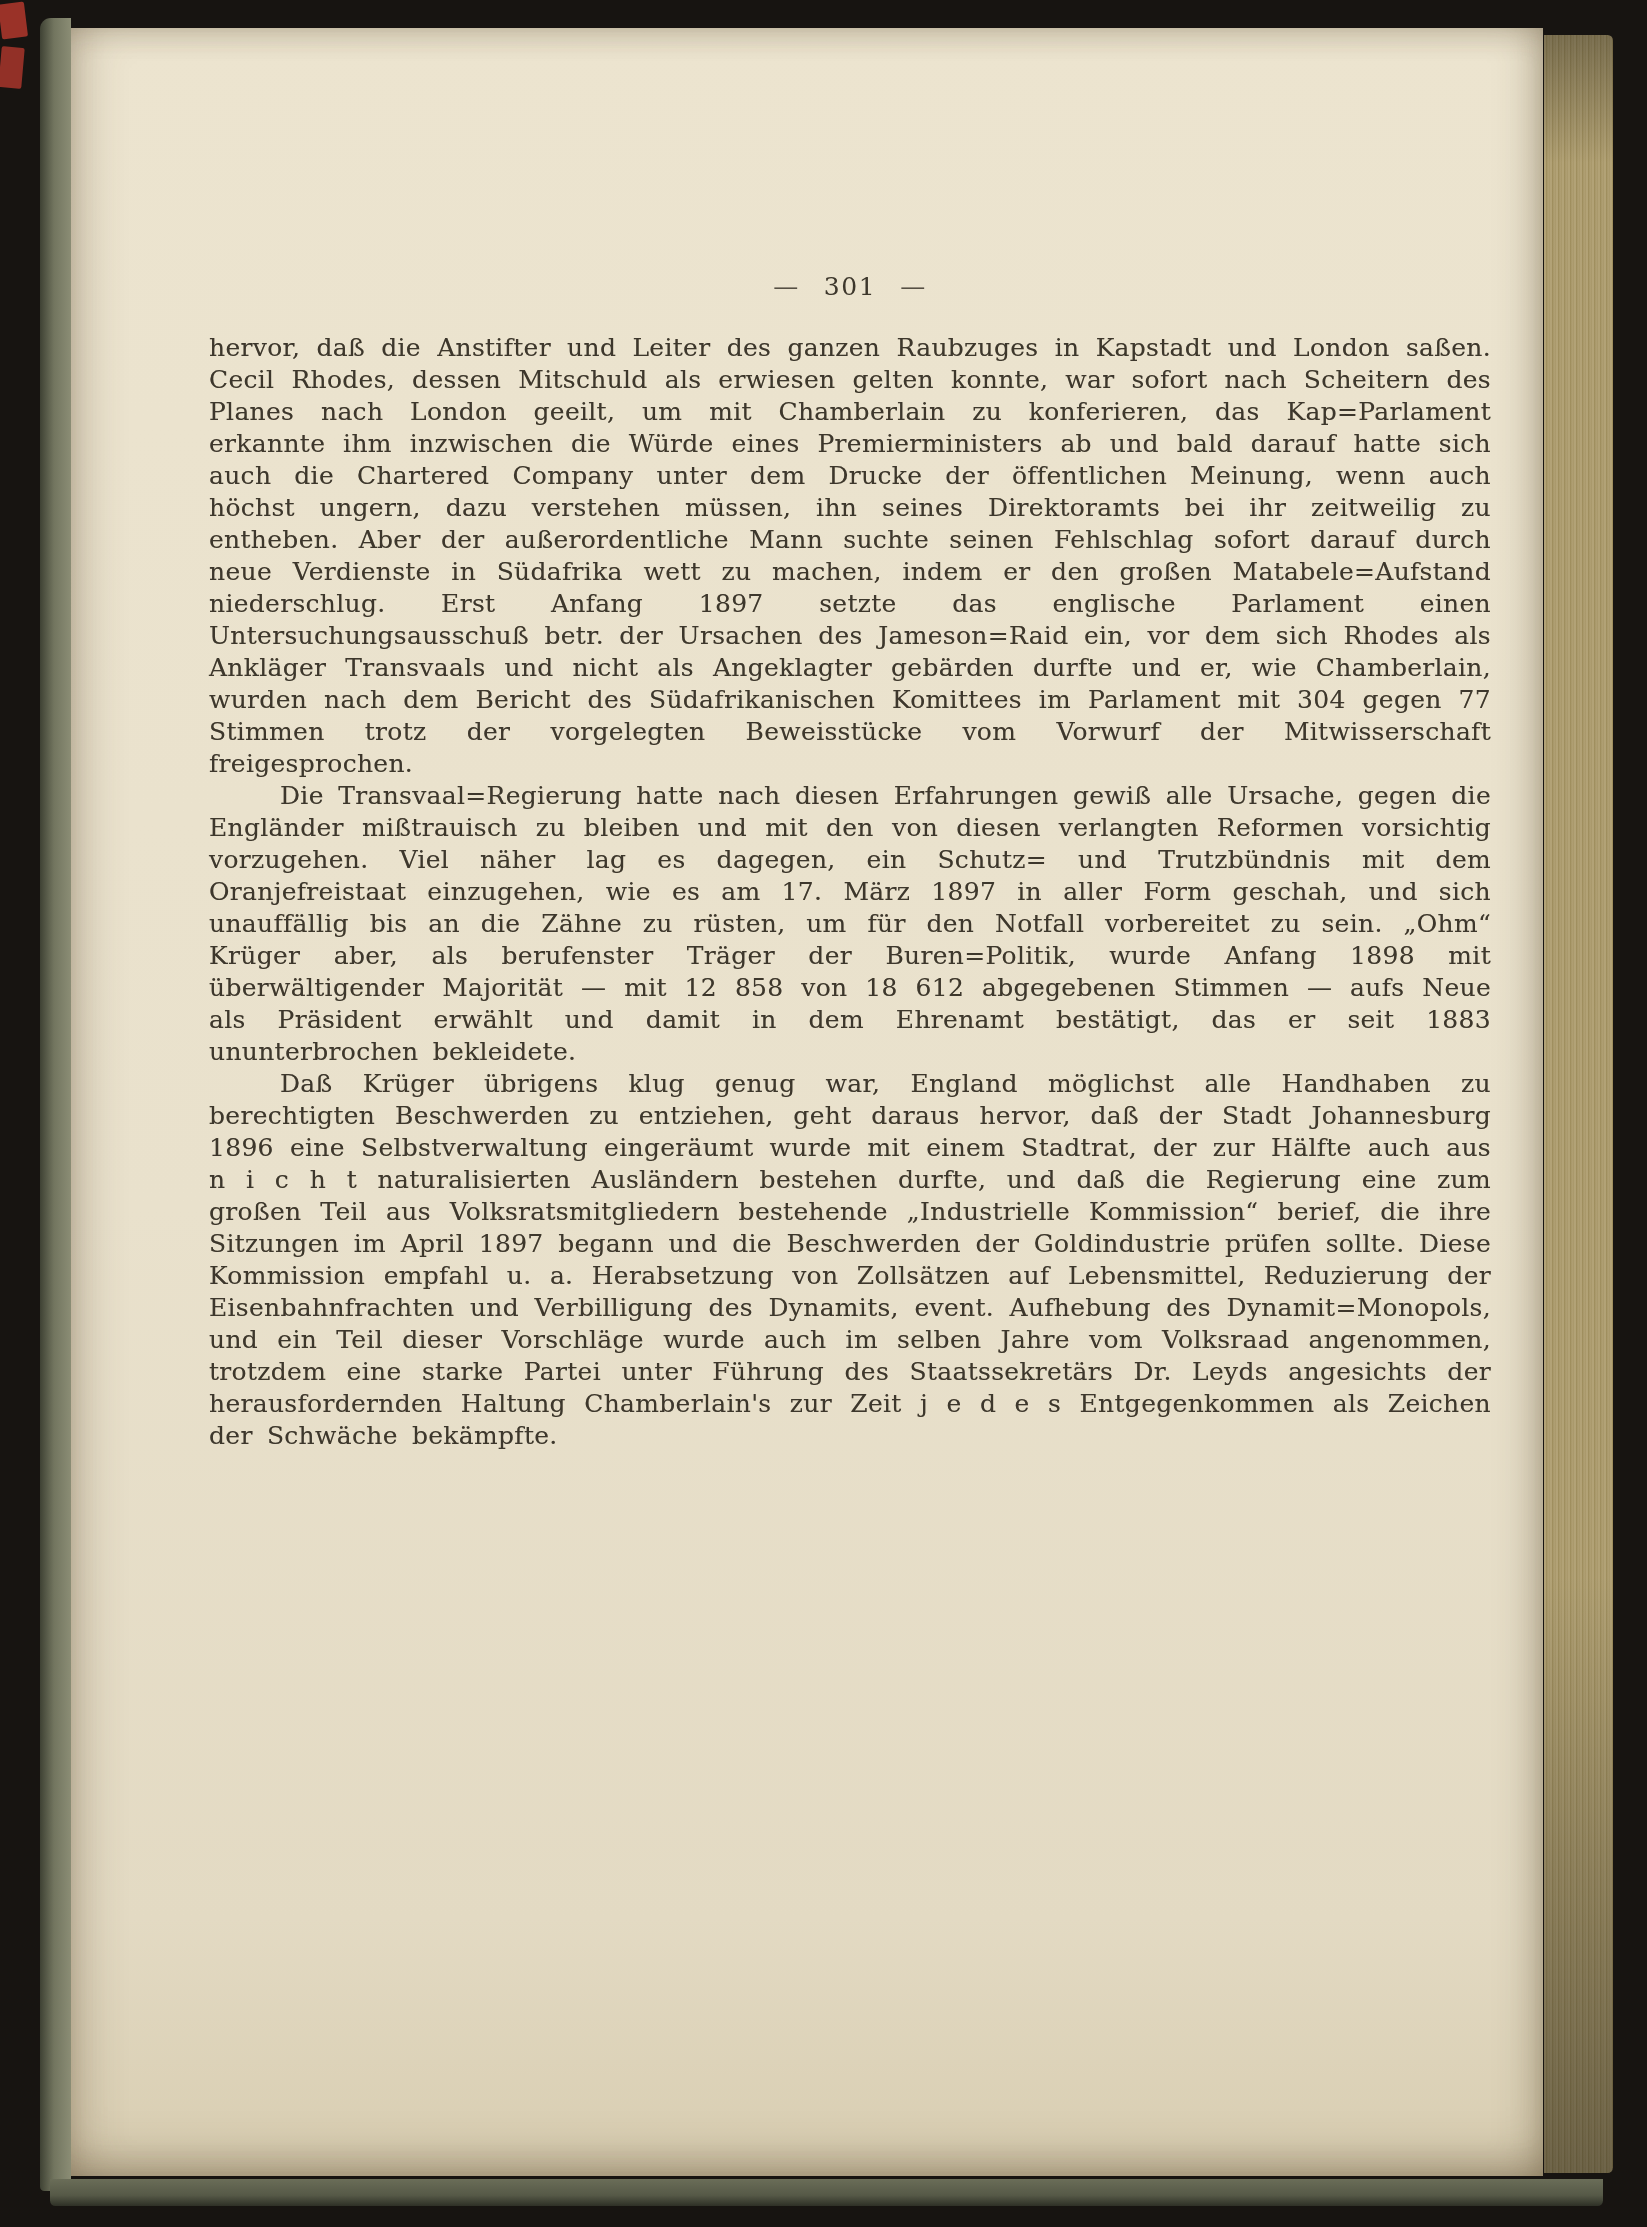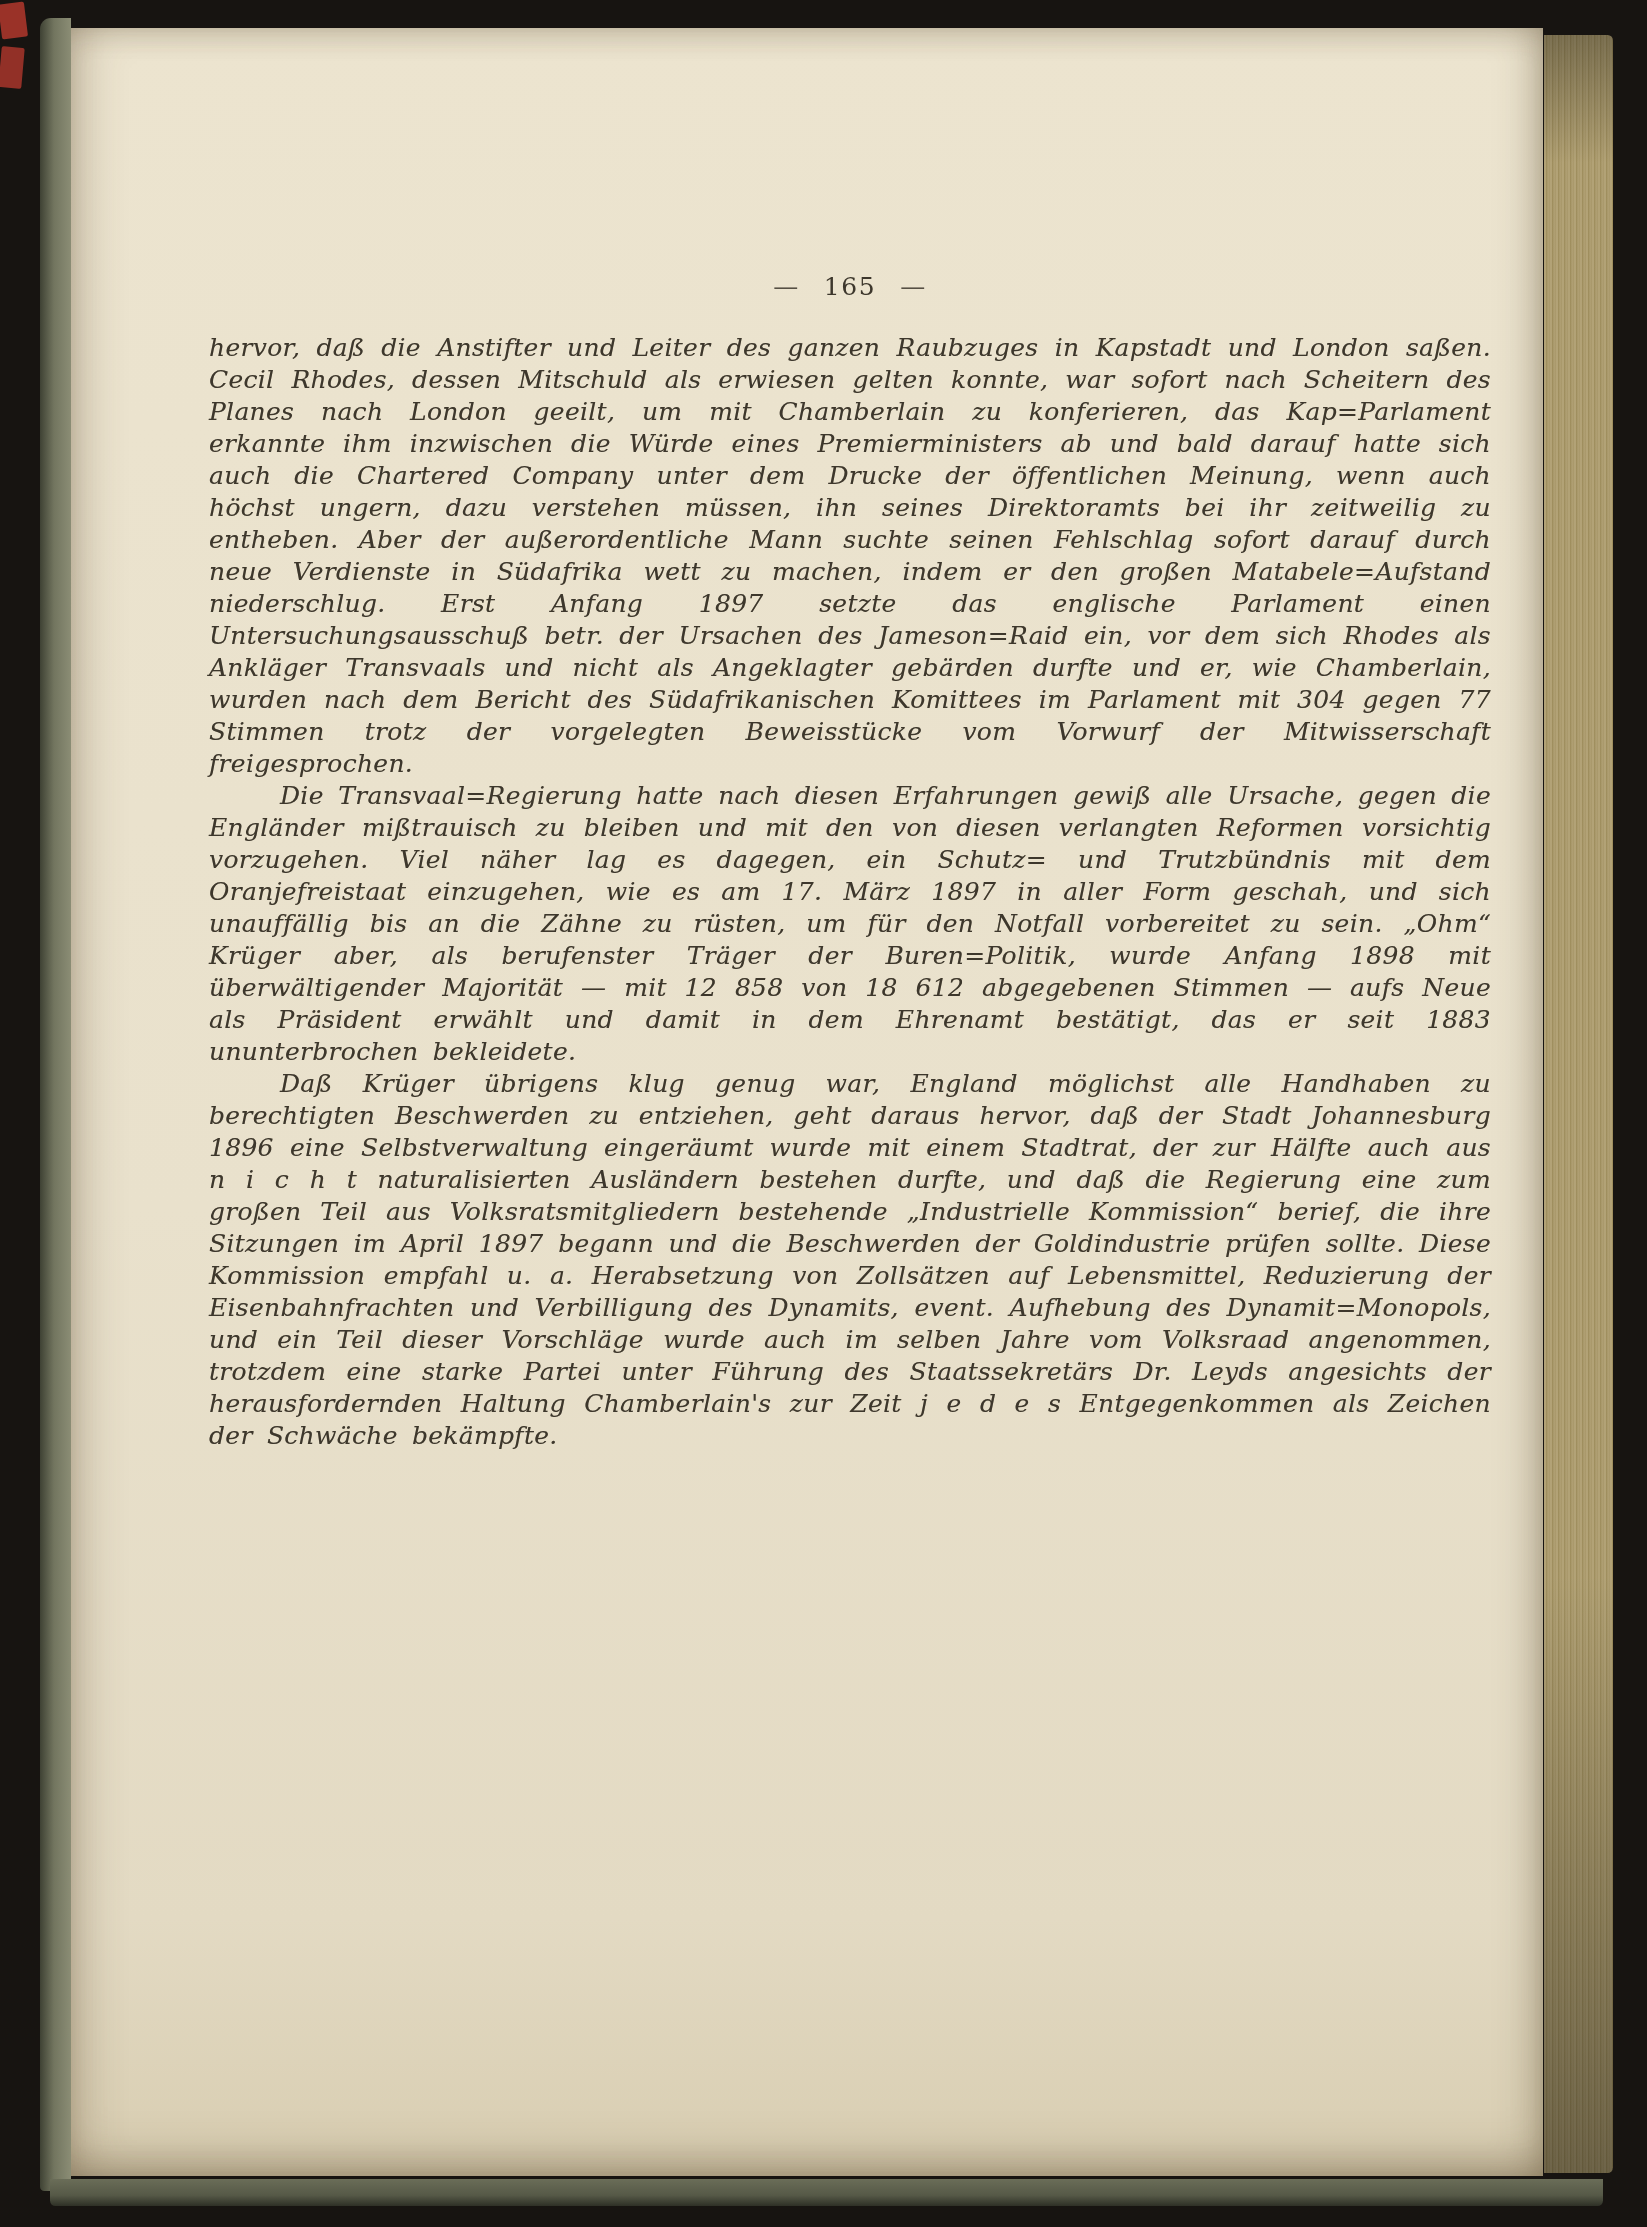--- a/index.html
+++ b/index.html
@@ -60,21 +60,21 @@
     padding:244px 52px 0 138px;
     color:var(--text);
   }
 
   .page-number{
     display:flex;justify-content:center;align-items:center;gap:24px;
     font-size:25px;letter-spacing:1.6px;color:var(--text);
   }
   .page-number .dash{opacity:.85;}
 
-  .text-block{margin-top:31px;font-style:italic;}
+  .text-block{margin-top:31px;}
   .text-block p{
     margin:0;
     font-size:25px;
     line-height:32px;
     text-align:justify;
     word-spacing:6px;
     letter-spacing:0.3px;
     color:var(--text);
     text-shadow:0 0 0.5px rgba(58,48,32,.35);
     hyphens:none;
@@ -90,21 +90,21 @@
   <div class="red-frag-2"></div>
 
   <div class="cover-left"></div>
   <div class="cover-bottom"></div>
   <div class="fore-edge"></div>
 
   <div class="page">
 
     <div class="page-number">
       <span class="dash">—</span>
-      <span class="num">165</span>
+      <span class="num">301</span>
       <span class="dash">—</span>
     </div>
 
     <div class="text-block">
 
     <p class="">hervor, daß die Anstifter und Leiter des ganzen Raubzuges in Kapstadt und London saßen. Cecil Rhodes, dessen Mitschuld als erwiesen gelten konnte, war sofort nach Scheitern des Planes nach London geeilt, um mit Chamberlain zu konferieren, das Kap=Parlament erkannte ihm inzwischen die Würde eines Premierministers ab und bald darauf hatte sich auch die Chartered Company unter dem Drucke der öffentlichen Meinung, wenn auch höchst ungern, dazu verstehen müssen, ihn seines Direktoramts bei ihr zeitweilig zu entheben. Aber der außerordentliche Mann suchte seinen Fehlschlag sofort darauf durch neue Verdienste in Südafrika wett zu machen, indem er den großen Matabele=Aufstand niederschlug. Erst Anfang 1897 setzte das englische Parlament einen Untersuchungsausschuß betr. der Ursachen des Jameson=Raid ein, vor dem sich Rhodes als Ankläger Transvaals und nicht als Angeklagter gebärden durfte und er, wie Chamberlain, wurden nach dem Bericht des Südafrikanischen Komittees im Parlament mit 304 gegen 77 Stimmen trotz der vorgelegten Beweisstücke vom Vorwurf der Mitwisserschaft freigesprochen.</p>
         <p class="indent">Die Transvaal=Regierung hatte nach diesen Erfahrungen gewiß alle Ursache, gegen die Engländer mißtrauisch zu bleiben und mit den von diesen verlangten Reformen vorsichtig vorzugehen. Viel näher lag es dagegen, ein Schutz= und Trutzbündnis mit dem Oranjefreistaat einzugehen, wie es am 17. März 1897 in aller Form geschah, und sich unauffällig bis an die Zähne zu rüsten, um für den Notfall vorbereitet zu sein. „Ohm“ Krüger aber, als berufenster Träger der Buren=Politik, wurde Anfang 1898 mit überwältigender Majorität — mit 12 858 von 18 612 abgegebenen Stimmen — aufs Neue als Präsident erwählt und damit in dem Ehrenamt bestätigt, das er seit 1883 ununterbrochen bekleidete.</p>
         <p class="indent">Daß Krüger übrigens klug genug war, England möglichst alle Handhaben zu berechtigten Beschwerden zu entziehen, geht daraus hervor, daß der Stadt Johannesburg 1896 eine Selbstverwaltung eingeräumt wurde mit einem Stadtrat, der zur Hälfte auch aus n i c h t naturalisierten Ausländern bestehen durfte, und daß die Regierung eine zum großen Teil aus Volksratsmitgliedern bestehende „Industrielle Kommission“ berief, die ihre Sitzungen im April 1897 begann und die Beschwerden der Goldindustrie prüfen sollte. Diese Kommission empfahl u. a. Herabsetzung von Zollsätzen auf Lebensmittel, Reduzierung der Eisenbahnfrachten und Verbilligung des Dynamits, event. Aufhebung des Dynamit=Monopols, und ein Teil dieser Vorschläge wurde auch im selben Jahre vom Volksraad angenommen, trotzdem eine starke Partei unter Führung des Staatssekretärs Dr. Leyds angesichts der herausfordernden Haltung Chamberlain's zur Zeit j e d e s Entgegenkommen als Zeichen der Schwäche bekämpfte.</p>
       </div>
 

